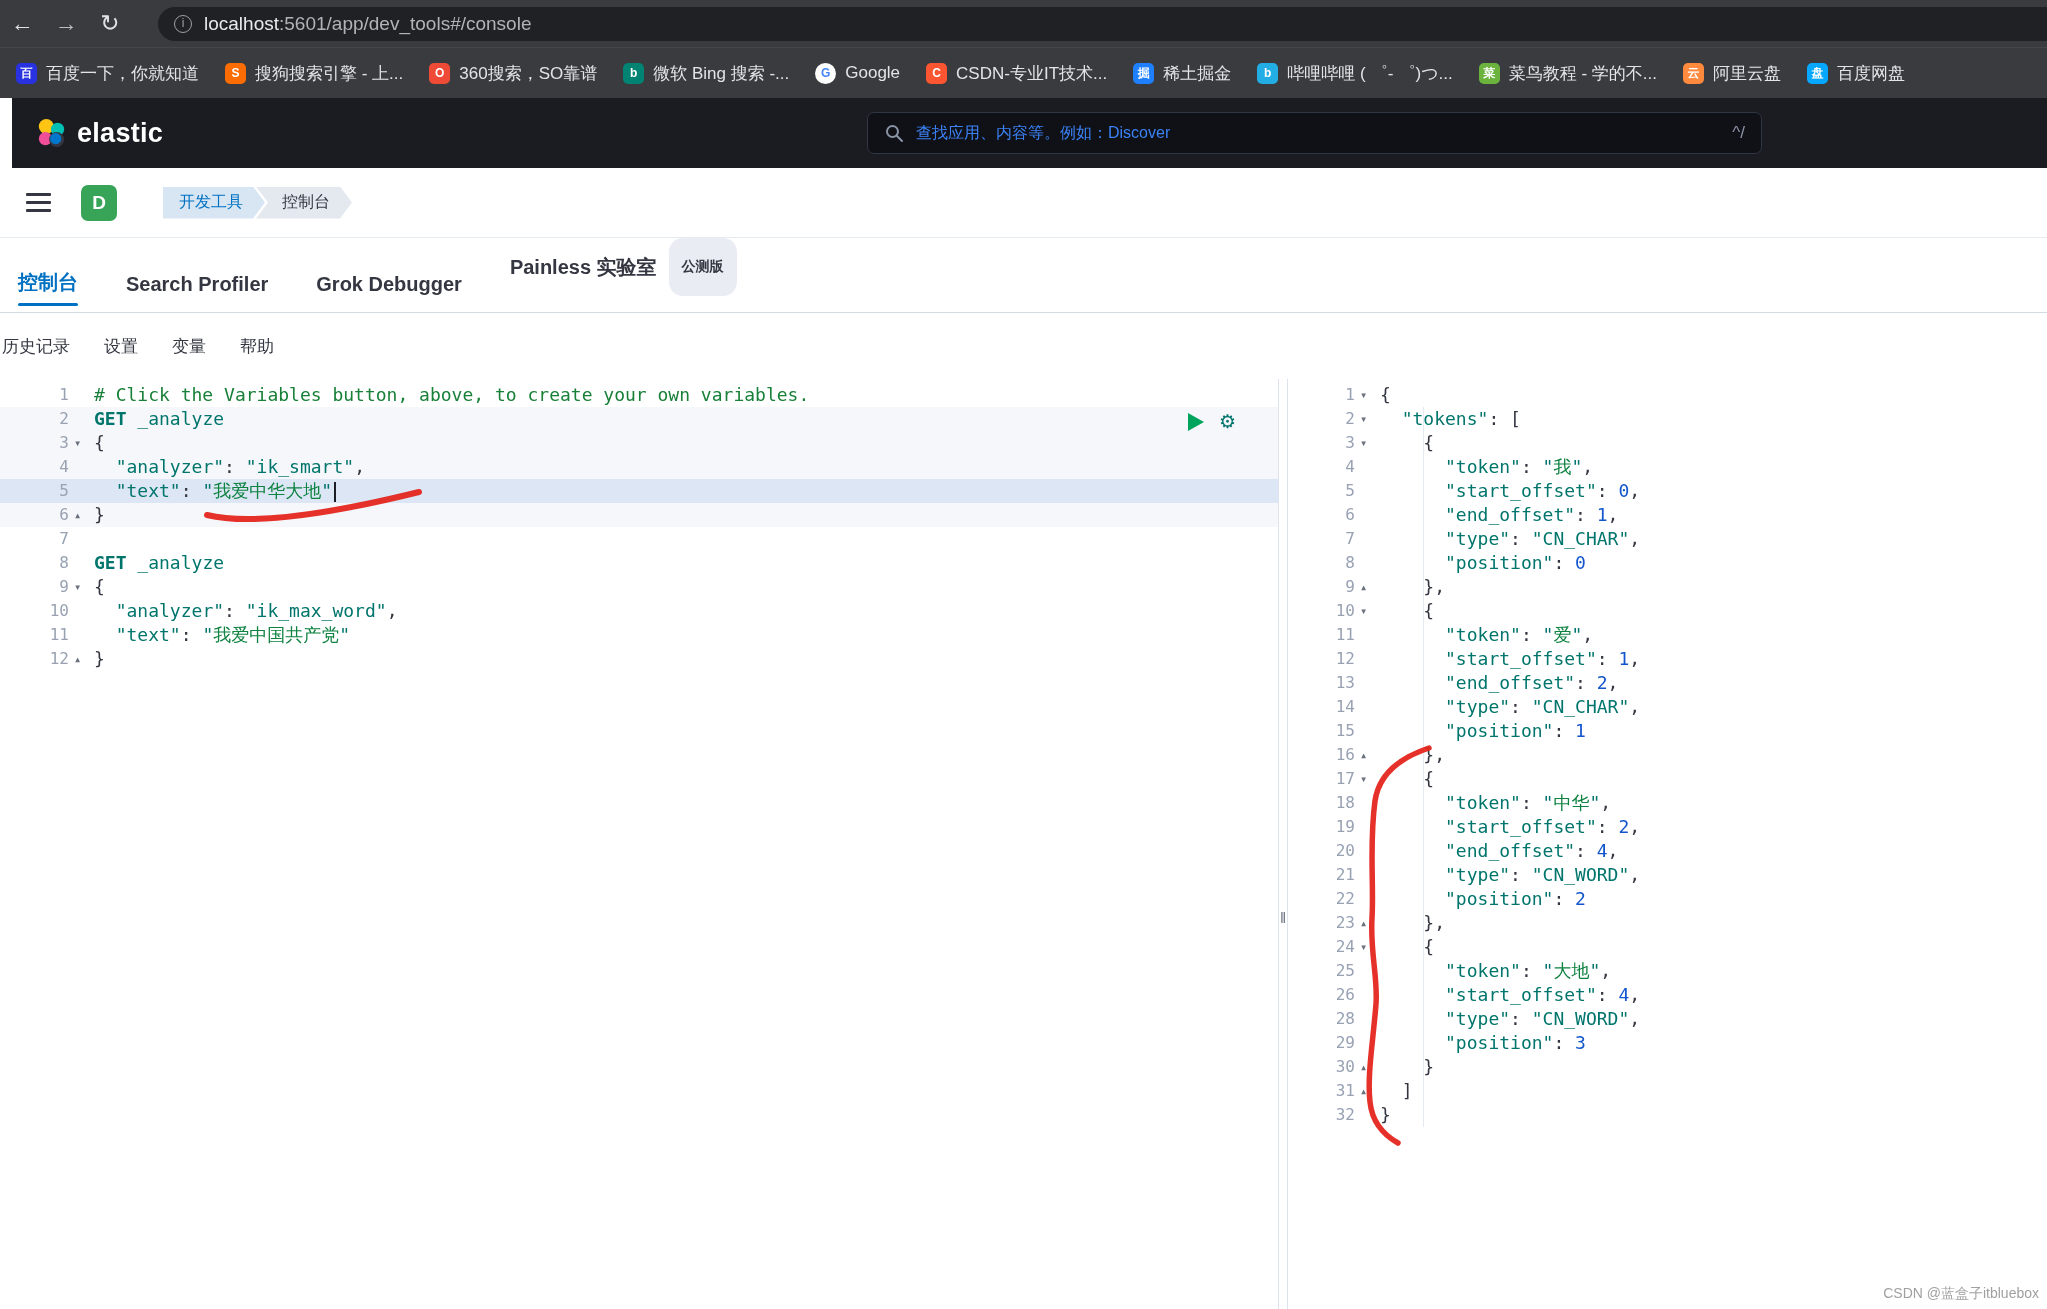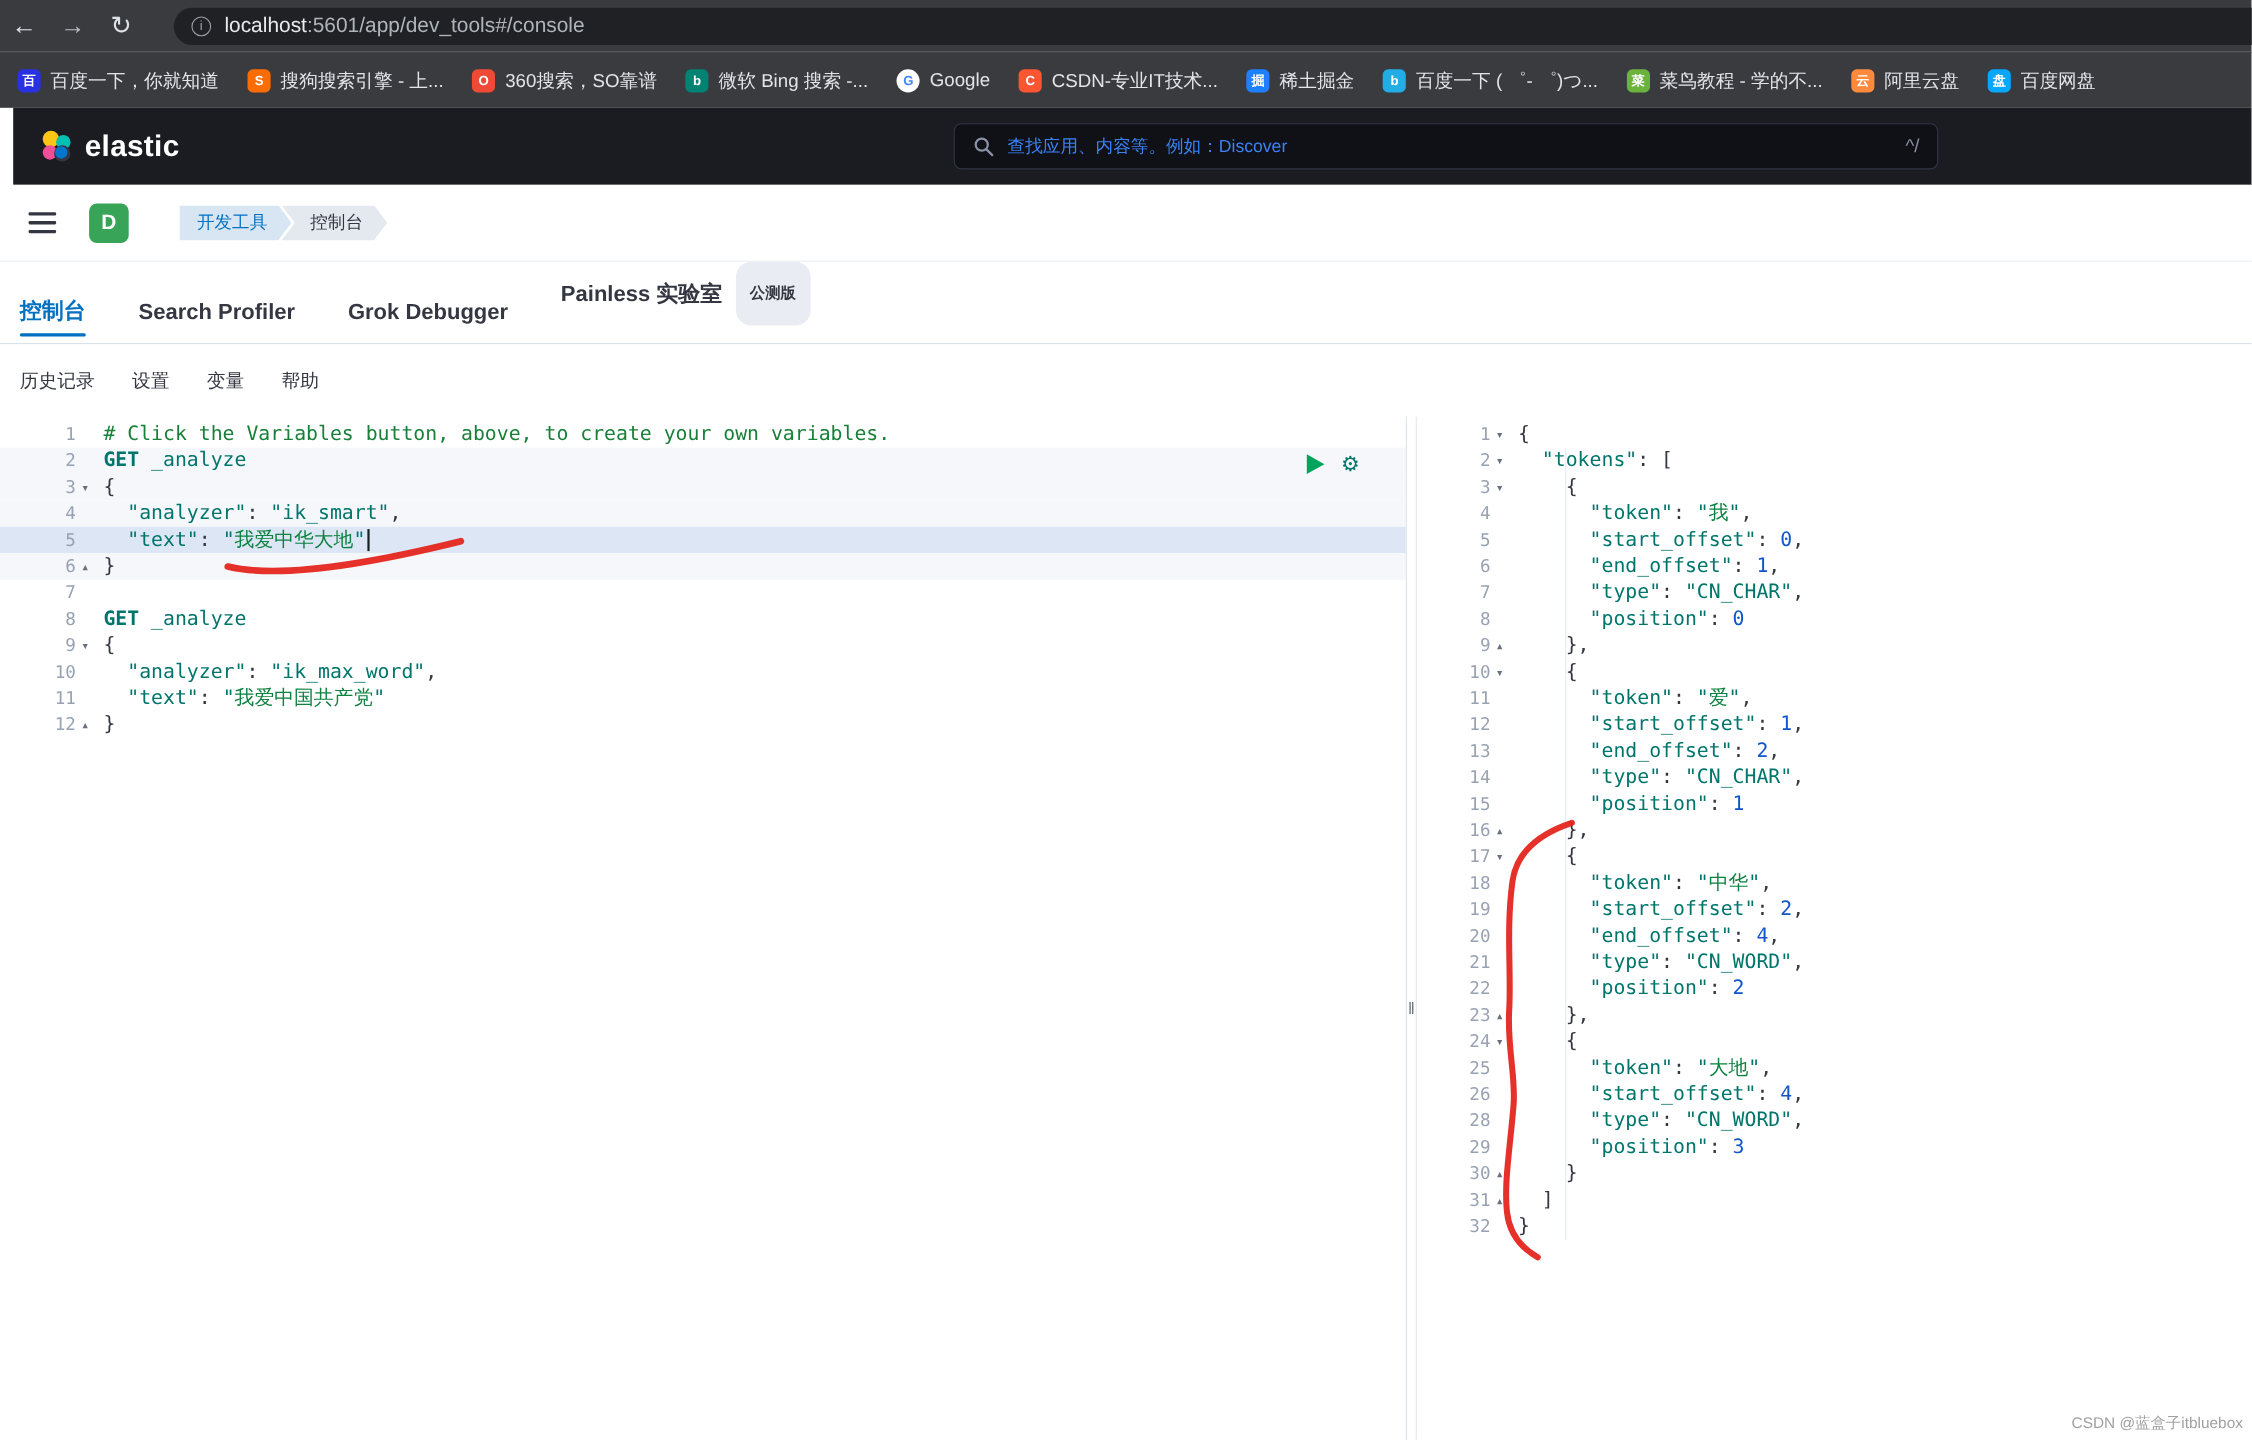--- a/index.html
+++ b/index.html
@@ -61,21 +61,21 @@
   .tab{font-size:20px;font-weight:600;color:#343741;padding-bottom:16px;position:relative;
     display:flex;align-items:center;gap:12px;cursor:pointer;white-space:nowrap}
   .tab.active{color:var(--accent,#0071C2)}
   .tab.active::after{content:"";position:absolute;left:0;right:0;bottom:6px;height:3px;
     background:var(--accent,#0071C2);border-radius:2px}
   .beta-badge{font-size:14px;font-weight:600;color:#343741;background:#E9EDF3;
     border-radius:14px;padding:20px 13px}
 
   
   .console-toolbar{position:absolute;top:313px;left:0;right:0;height:66px;background:#fff;
-    display:flex;align-items:center;gap:34px;padding-left:18px}
+    display:flex;align-items:center;gap:34px;padding-left:2px}
   .ct-item{font-size:17px;color:#343741;cursor:pointer}
 
   
   .workspace{position:absolute;top:379px;left:0;right:0;bottom:0;display:flex;background:#fff}
   .editor-panel{width:1278px;flex:0 0 auto;position:relative;background:#fff;overflow:hidden}
   .splitter{width:10px;flex:0 0 auto;background:#fff;border-left:1px solid #DDE3EC;
     border-right:1px solid #DDE3EC;position:relative;cursor:col-resize}
   .splitter-handle{position:absolute;top:530px;left:0;right:0;text-align:center;
     color:#69707D;font-size:15px}
   .output-panel{flex:1;position:relative;background:#fff;overflow:hidden}
@@ -155,21 +155,21 @@
       <div class="bm">
         <span class="bm-ico" style="background: rgb(252, 85, 49); color: rgb(255, 255, 255);">C</span>
         <span class="bm-label">CSDN-专业IT技术...</span>
       </div>
       <div class="bm">
         <span class="bm-ico" style="background: rgb(30, 128, 255); color: rgb(255, 255, 255);">掘</span>
         <span class="bm-label">稀土掘金</span>
       </div>
       <div class="bm">
         <span class="bm-ico" style="background: rgb(35, 173, 229); color: rgb(255, 255, 255);">b</span>
-        <span class="bm-label">百度一下 ( ゜- ゜)つ...</span>
+        <span class="bm-label">哔哩哔哩 ( ゜- ゜)つ...</span>
       </div>
       <div class="bm">
         <span class="bm-ico" style="background: rgb(107, 179, 61); color: rgb(255, 255, 255);">菜</span>
         <span class="bm-label">菜鸟教程 - 学的不...</span>
       </div>
       <div class="bm">
         <span class="bm-ico" style="background: rgb(255, 138, 61); color: rgb(255, 255, 255);">云</span>
         <span class="bm-label">阿里云盘</span>
       </div>
       <div class="bm">

